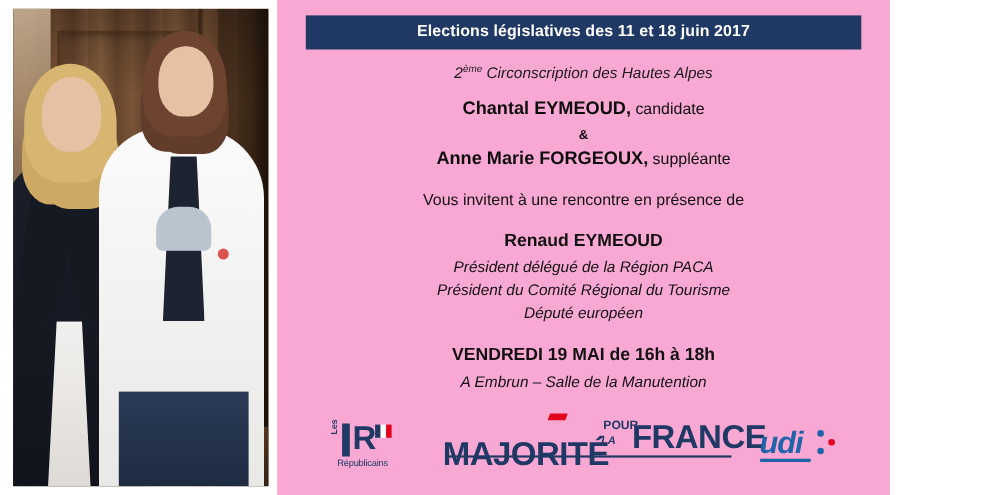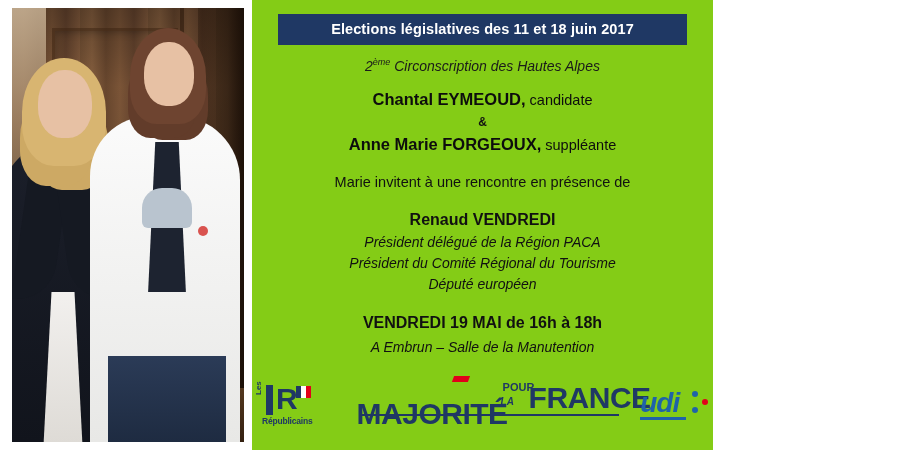--- a/index.html
+++ b/index.html
@@ -8,24 +8,24 @@
   }
   body {
     width: 900px;
     height: 450px;
     background: #ffffff;
     font-family: "Liberation Sans", sans-serif;
     overflow: hidden;
   }
   .poster {
     position: relative;
-    width: 713px;
+    width: 809px;
     height: 450px;
     display: flex;
-    background: #84cc16;
+    background: #f9a8d4;
   }
 
   
   .photo-panel {
     position: relative;
     width: 252px;
     height: 450px;
     flex: 0 0 252px;
     background: #ffffff;
   }
@@ -281,21 +281,21 @@
     font-family: "Liberation Sans", sans-serif;
   }
   .lr .flagblue { position:absolute; left: 30px; top: 1px; width: 5px; height: 12px; background:#1f3864; }
   .lr .flagwhite{ position:absolute; left: 35px; top: 1px; width: 5px; height: 12px; background:#ffffff; }
   .lr .flagred  { position:absolute; left: 40px; top: 1px; width: 5px; height: 12px; background:#e2001a; }
   .lr .lr-word {
     position: absolute;
     left: 10px;
     top: 33px;
     font-size: 8.5px;
-    font-weight: bold;
+    font-weight: normal;
     color: #1f3864;
     letter-spacing: -0.2px;
   }
 
   
   .maj {
     position: relative;
     width: 268px;
     height: 56px;
     color: #1f3864;
@@ -437,23 +437,23 @@
     <div class="cand">
       <b>Chantal EYMEOUD,</b><span class="role"> candidate</span>
     </div>
 
     <div class="amp">&amp;</div>
 
     <div class="cand cand2">
       <b>Anne Marie FORGEOUX,</b><span class="role"> suppléante</span>
     </div>
 
-    <div class="invite">Marie invitent à une rencontre en présence de</div>
-
-    <div class="guest">Renaud VENDREDI</div>
+    <div class="invite">Vous invitent à une rencontre en présence de</div>
+
+    <div class="guest">Renaud EYMEOUD</div>
     <div class="title-line">Président délégué de la Région PACA</div>
     <div class="title-line">Président du Comité Régional du Tourisme</div>
     <div class="title-line">Député européen</div>
 
     <div class="when">VENDREDI 19 MAI de 16h à 18h</div>
     <div class="where">A Embrun – Salle de la Manutention</div>
 
     <div class="logos">
 
       <div class="lr">

